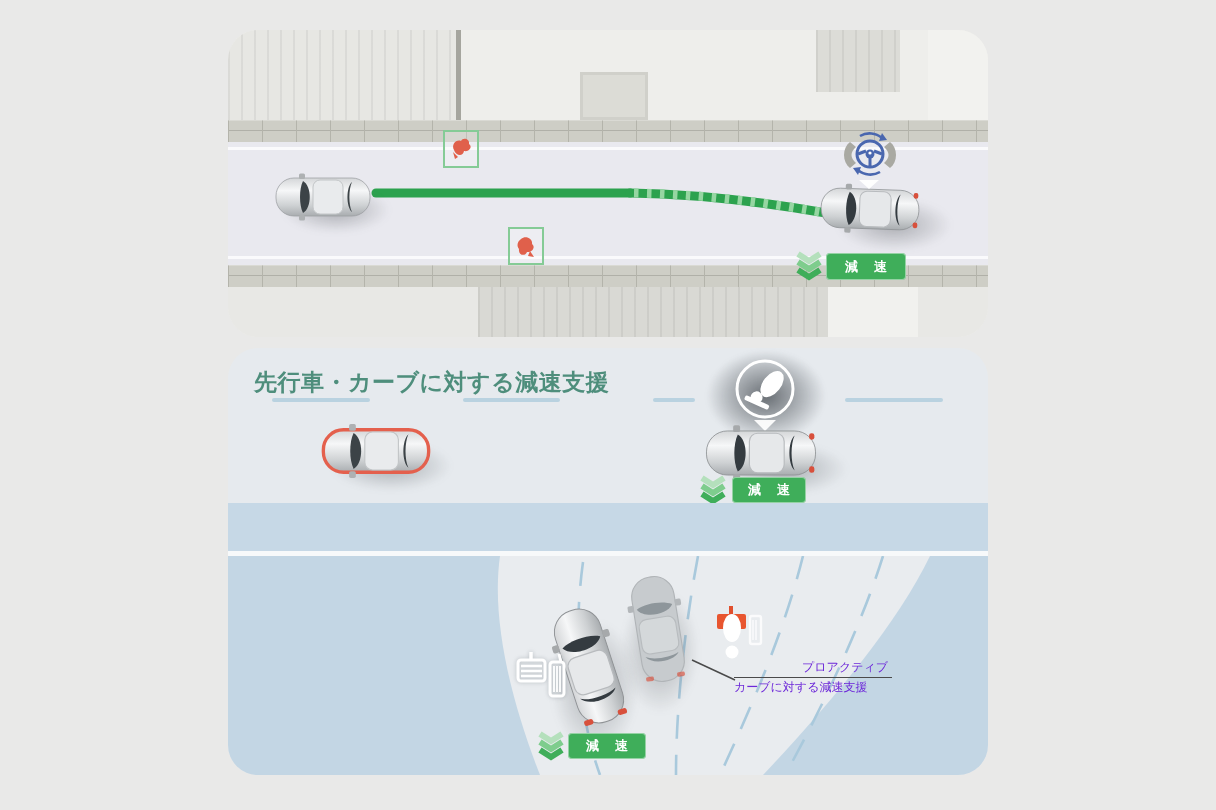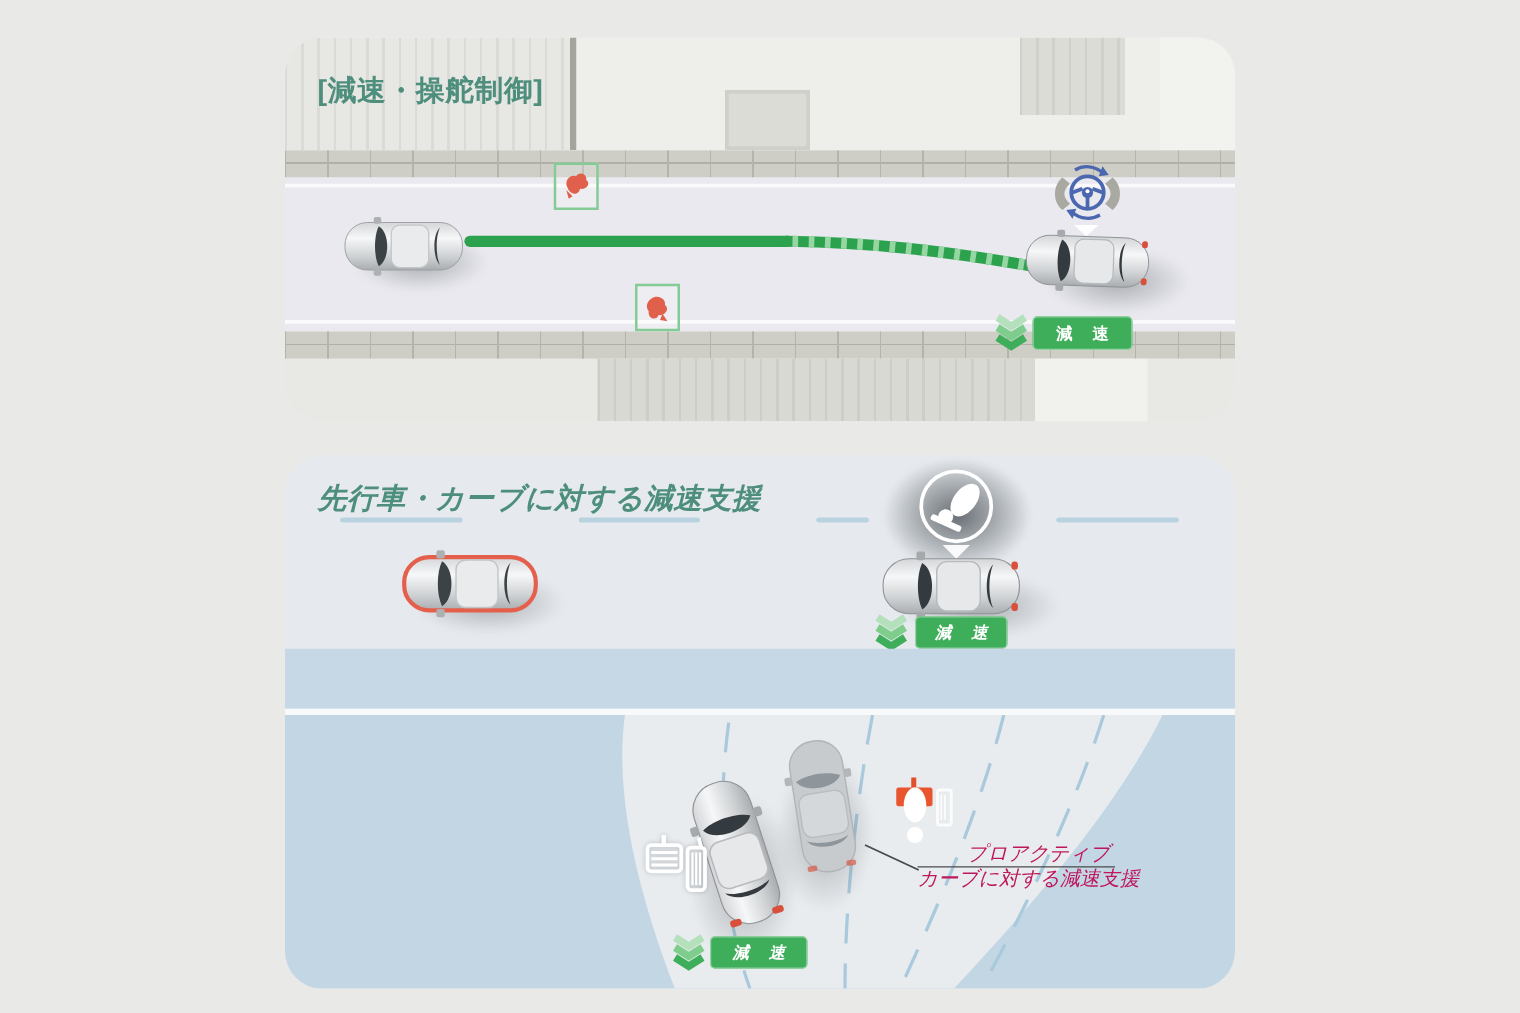--- a/index.html
+++ b/index.html
@@ -5,21 +5,21 @@
   * { margin:0; padding:0; box-sizing:border-box; }
   html,body { width:1216px; height:810px; }
   body {
     background:#e9e9e8;
     font-family:"Liberation Sans","DejaVu Sans",sans-serif;
     position:relative; overflow:hidden;
   }
   .stage { position:absolute; inset:0; }
   .panel { position:absolute; left:228px; width:760px; border-radius:30px; overflow:hidden; }
   #panel-top    { top:30px;  height:307px; background:#ededea; }
-  #panel-bottom { top:364px; height:427px; background:#e6eaee;font-style:italic; }
+  #panel-bottom { top:348px; height:427px; background:#e6eaee; }
 
   .abs { position:absolute; }
 
   
   .tp-buildings { left:0; top:0; width:760px; height:90px; background:#eeeeeb; }
   .bstripe { background:
       repeating-linear-gradient(90deg, rgba(0,0,0,0.055) 0 2px, rgba(0,0,0,0) 2px 13px); }
   .tp-walk { left:0; width:760px; height:22px; background:#cecec6;
       background-image:
         linear-gradient(rgba(255,255,255,.25) 0 1px, transparent 1px),
@@ -70,21 +70,21 @@
   .bp-sceneB { left:0; top:208px; width:760px; height:219px; overflow:hidden; }
 
   .accel-glow { position:absolute;
     background:radial-gradient(ellipse at center, rgba(72,78,84,.8) 0%, rgba(72,78,84,.3) 45%, rgba(72,78,84,0) 70%);
     filter:blur(2px);
   }
   .tri-down { position:absolute; width:0; height:0;
     border-left:11px solid transparent; border-right:11px solid transparent;
     border-top:11px solid rgba(255,255,255,.92); }
 
-  .annot { position:absolute; width:158px; color:#be185d; font-size:16px; line-height:19px; }
+  .annot { position:absolute; width:158px; color:#6d28d9; font-size:12px; line-height:19px; }
   .annot .l1 { text-align:right; padding-right:4px; }
   .annot .rule { border-top:1.5px solid #4a4a4a; }
   .annot .l2 { white-space:nowrap; }
 
   svg { display:block; overflow:visible; }
 </style>
 </head>
 <body>
 
 <svg width="0" height="0" aria-hidden="true">
@@ -119,21 +119,20 @@
     <div class="abs tp-road">
       <div class="roadline" style="top:5px;"></div>
       <div class="roadline" style="top:114px;"></div>
     </div>
     <div class="abs tp-walk" style="top:235px;"></div>
     <div class="abs tp-buildings-bottom"></div>
     <div class="abs bstripe" style="left:250px;top:257px;width:350px;height:50px;background-color:#d9d9d4;"></div>
     <div class="abs" style="left:600px;top:257px;width:90px;height:50px;background:#f1f1ee;"></div>
 
     <div class="panel-title" style="left:26px;top:26px;">
-      <div>[減速・操舵制御]</div>
     </div>
 
     <svg class="abs traj" viewBox="0 0 520 90">
       <path d="M48,33 H302" stroke="#2ca24e" stroke-width="9" stroke-linecap="round" fill="none"></path>
       <path d="M302,33 C366,34 424,40 498,53" stroke="#2ca24e" stroke-width="9" stroke-linecap="round" fill="none"></path>
       <path d="M306,33 C366,34 424,40 498,53" stroke="#96d6a2" stroke-width="9" fill="none" stroke-dasharray="4.5 8.5"></path>
     </svg>
 
     <div class="carshadow" style="left:52px;top:156px;width:112px;height:48px;"></div>
     <svg class="abs" style="left:45px;top:142px;width:100px;height:50px;" viewBox="0 0 200 100">

